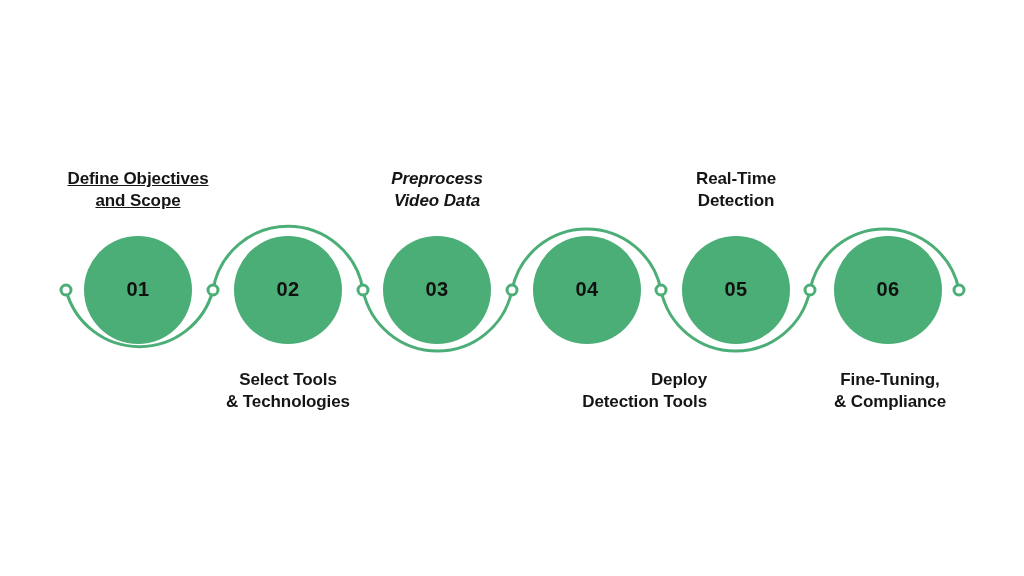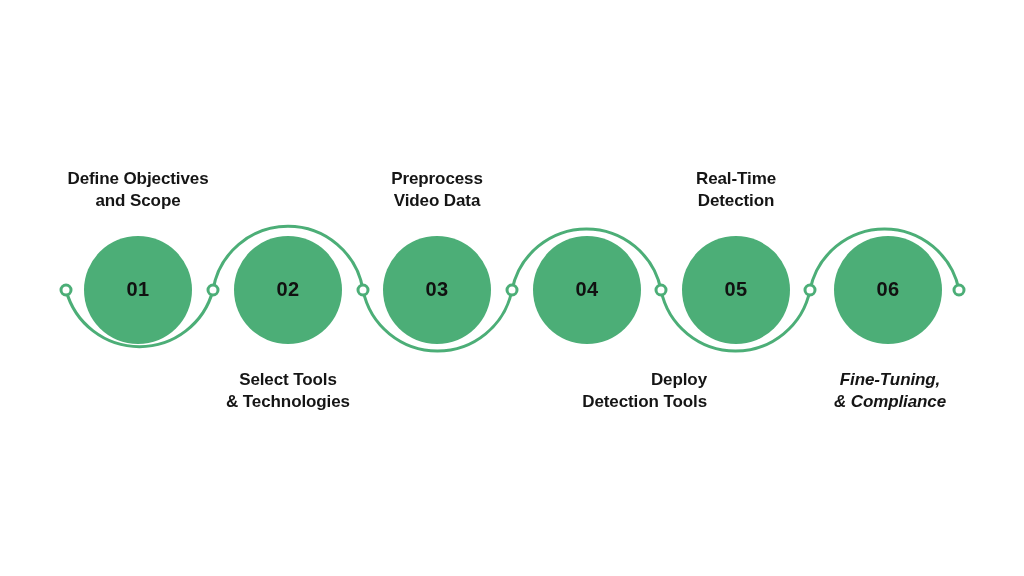--- a/index.html
+++ b/index.html
@@ -95,27 +95,27 @@
         <circle cx="213" cy="290" r="5" fill="#ffffff" stroke="#4CAE77" stroke-width="3"></circle>
         <circle cx="363" cy="290" r="5" fill="#ffffff" stroke="#4CAE77" stroke-width="3"></circle>
         <circle cx="512" cy="290" r="5" fill="#ffffff" stroke="#4CAE77" stroke-width="3"></circle>
         <circle cx="661" cy="290" r="5" fill="#ffffff" stroke="#4CAE77" stroke-width="3"></circle>
         <circle cx="810" cy="290" r="5" fill="#ffffff" stroke="#4CAE77" stroke-width="3"></circle>
         <circle cx="959" cy="290" r="5" fill="#ffffff" stroke="#4CAE77" stroke-width="3"></circle>
       </g>
   </svg>
 
   <div id="labels-layer">
-      <div class="step-label label-above" style="left: 18px; top: 168px;">Define Objectives
+      <div class="step-label label-above" style="left: 18px; top: 168px; text-decoration: underline;">Define Objectives
 and Scope</div>
       <div class="step-label label-below" style="left: 168px; top: 369px;">Select Tools
 &amp; Technologies</div>
-      <div class="step-label label-above" style="left: 317px; top: 168px;">Preprocess
+      <div class="step-label label-above" style="left: 317px; top: 168px; font-style: italic;">Preprocess
 Video Data</div>
       <div class="step-label label-below" style="left: 467px; top: 369px; text-align: right;">Deploy
 Detection Tools</div>
       <div class="step-label label-above" style="left: 616px; top: 168px;">Real-Time
 Detection</div>
-      <div class="step-label label-below" style="left: 770px; top: 369px; font-style: italic;">Fine-Tuning,
+      <div class="step-label label-below" style="left: 770px; top: 369px;">Fine-Tuning,
 &amp; Compliance</div>
     </div>
 
 </div>
 
 </body></html>

